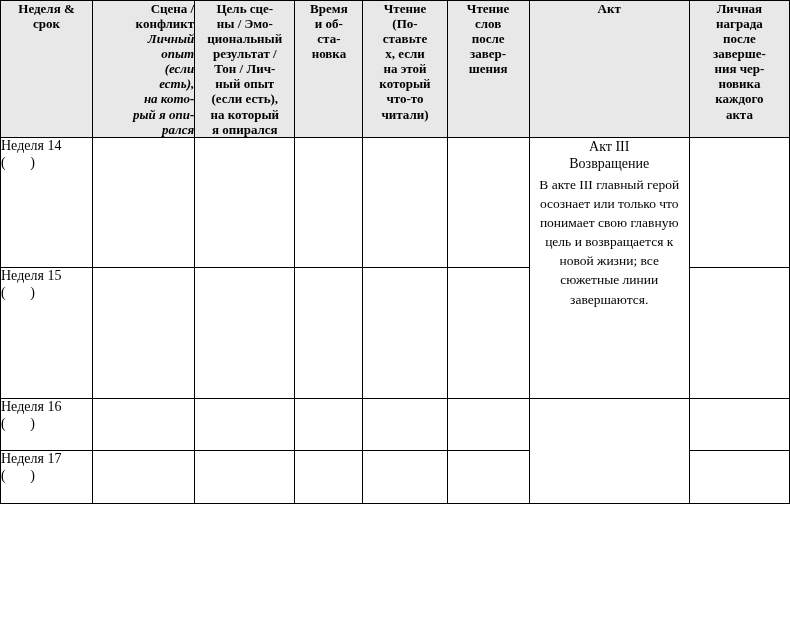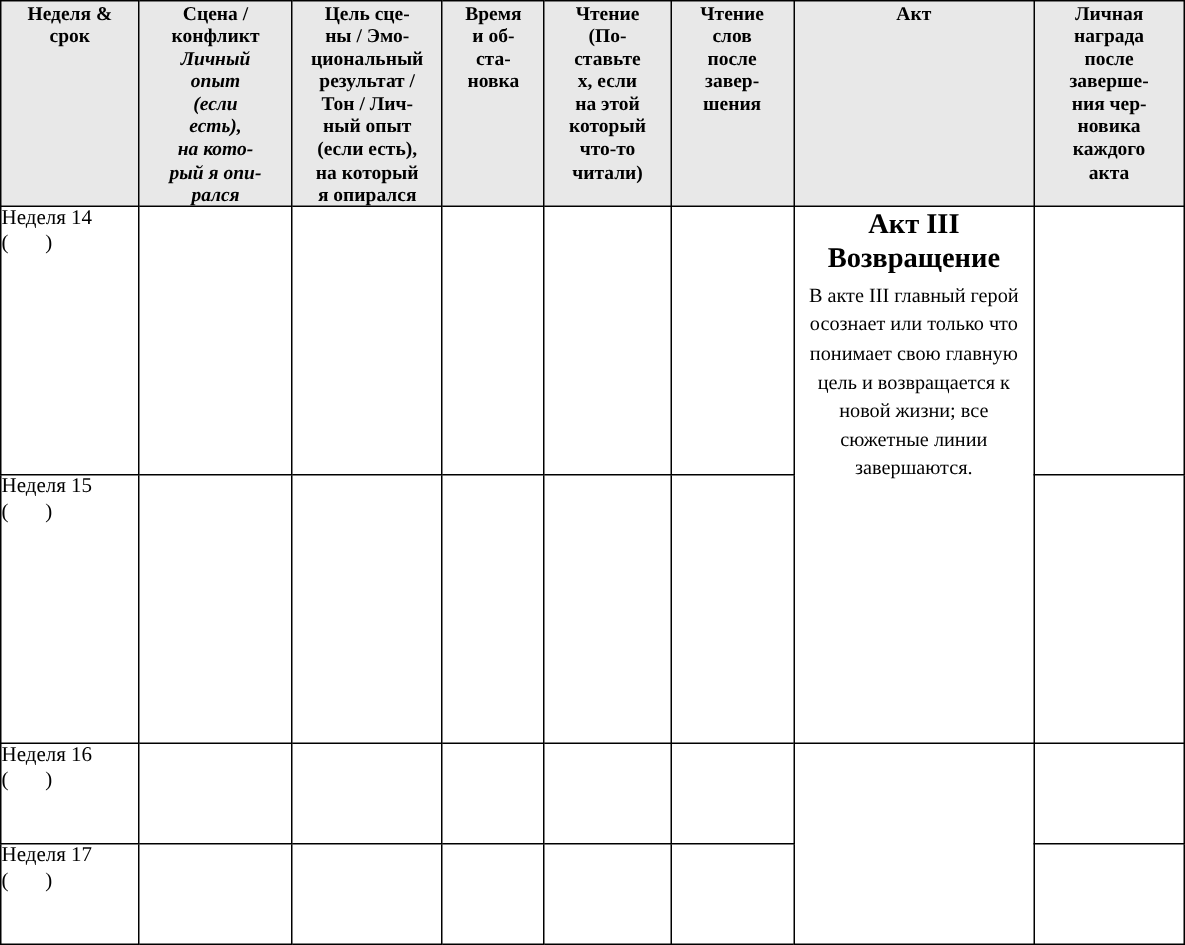--- a/index.html
+++ b/index.html
@@ -17,21 +17,21 @@
   .sheet {
     width: 790px;
     height: 630px;
     position: relative;
     box-sizing: border-box;
   }
   table.planner {
     border-collapse: collapse;
     table-layout: fixed;
     width: 790px;
-    height: 630px;
+    height: 504px;
   }
   table.planner td,
   table.planner th {
     border: 1px solid #000000;
     vertical-align: top;
     padding: 0;
     box-sizing: border-box;
   }
   
   thead th {
@@ -44,21 +44,21 @@
     padding: 4px 3px;
   }
   thead th .hdr {
     display: block;
   }
   thead th .ital {
     font-style: italic;
   }
   
   .c-week   { width: 92px; }
-  .c-scene  { width: 102px; }
+  .c-scene  { width: 102px; text-align: right; }
   .c-goal   { width: 100px; }
   .c-time   { width: 68px; }
   .c-read   { width: 84px; }
   .c-words  { width: 82px; }
   .c-act    { width: 160px; }
   .c-reward { width: 100px; }
 
   
   tbody td {
     font-size: 13px;
@@ -71,22 +71,22 @@
   .week-cell .wline {
     display: block;
     white-space: pre;
   }
   .act-cell {
     text-align: center;
     padding: 6px 10px 6px 10px;
     vertical-align: top;
   }
   .act-title {
-    font-weight: bold;
-    font-size: 19px;
+    font-weight: normal;
+    font-size: 14px;
     line-height: 1.25;
     display: block;
     margin-bottom: 2px;
   }
   .act-body {
     display: block;
     font-size: 13.5px;
     line-height: 1.42;
   }
   td.empty { }

